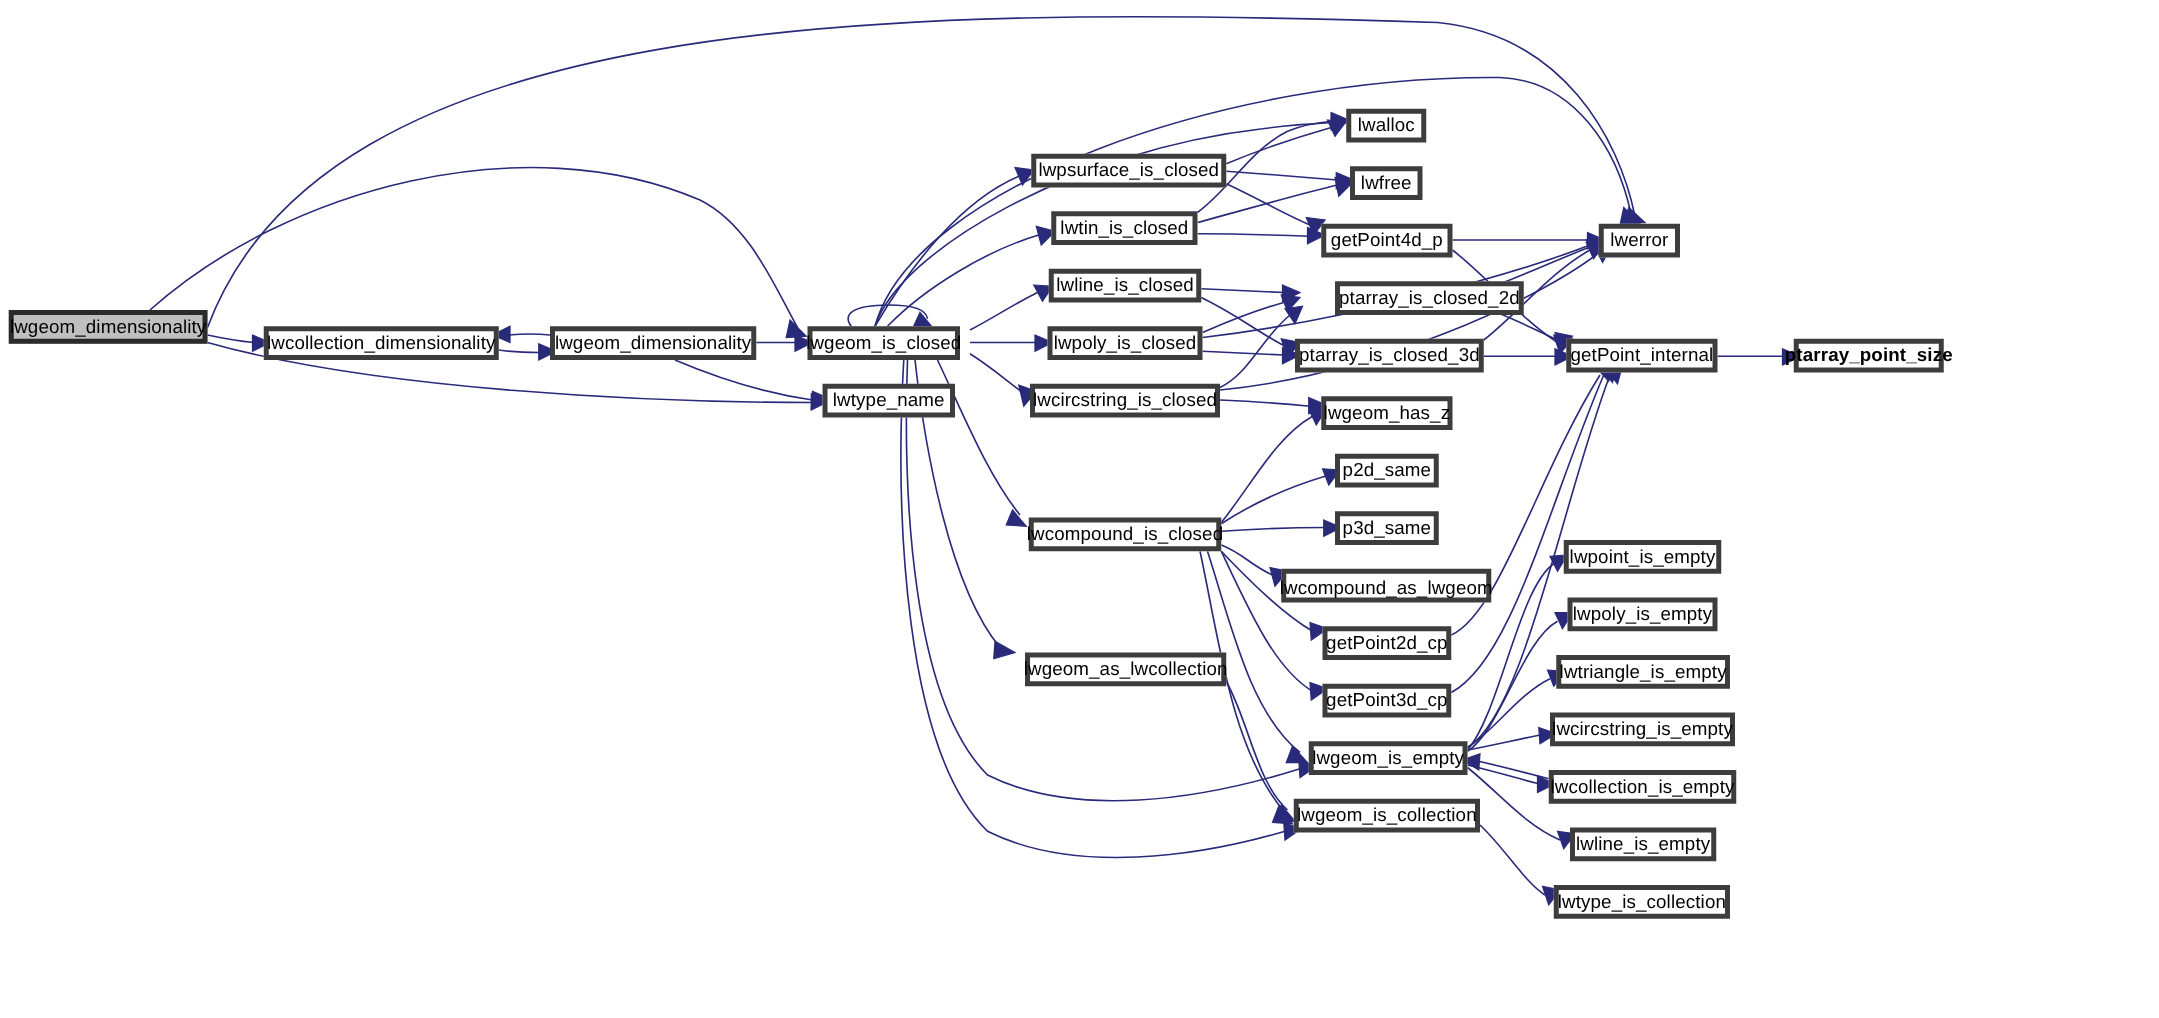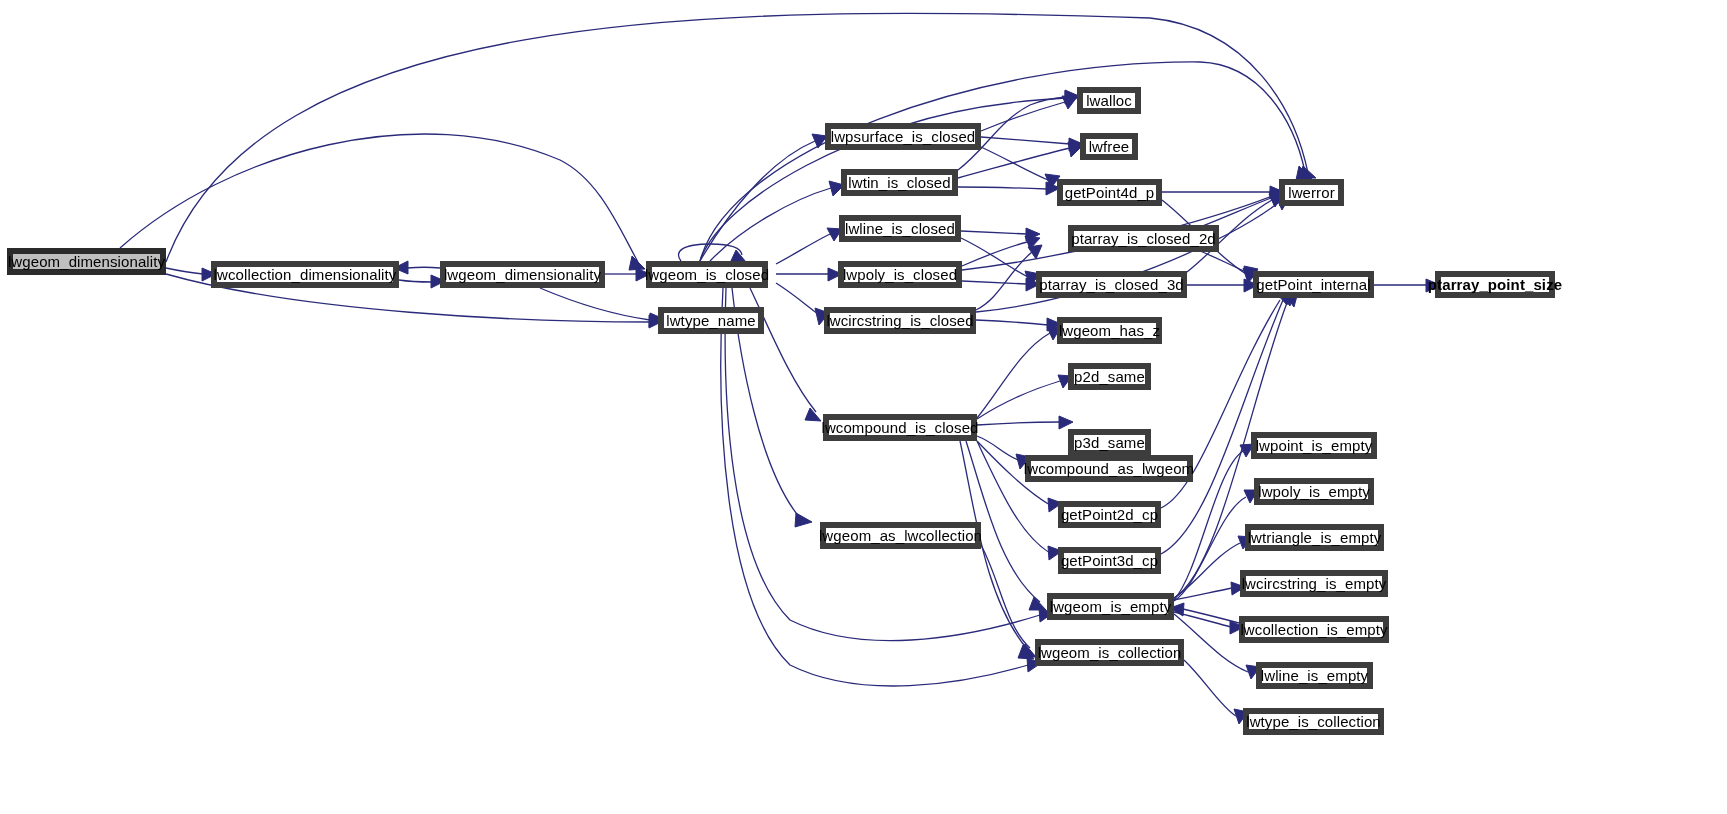--- a/index.html
+++ b/index.html
@@ -18,21 +18,21 @@
   #edges {
     position: absolute;
     left: 0; top: 0;
     width: 1727px;
     height: 814px;
     pointer-events: none;
   }
   .node {
     position: absolute;
     box-sizing: border-box;
-    border: 6px solid #b91c1c;
+    border: 4px solid #b91c1c;
     background: #ffffff;
     color: #000000;
     font-size: 15px;
     line-height: 1;
     display: flex;
     align-items: center;
     justify-content: center;
     white-space: nowrap;
     letter-spacing: 0.1px;
     z-index: 5;
@@ -342,21 +342,21 @@
     </div>
     <div class="node" style="left: 1036px; top: 271px; width: 151px; height: 27px; border-color: rgb(61, 61, 61); background: rgb(255, 255, 255); color: rgb(0, 0, 0);">
       <span>ptarray_is_closed_3d</span>
     </div>
     <div class="node" style="left: 1057px; top: 317px; width: 105px; height: 27px; border-color: rgb(61, 61, 61); background: rgb(255, 255, 255); color: rgb(0, 0, 0);">
       <span>lwgeom_has_z</span>
     </div>
     <div class="node" style="left: 1068px; top: 363px; width: 83px; height: 27px; border-color: rgb(61, 61, 61); background: rgb(255, 255, 255); color: rgb(0, 0, 0);">
       <span>p2d_same</span>
     </div>
-    <div class="node" style="left: 1068px; top: 409px; width: 83px; height: 27px; border-color: rgb(61, 61, 61); background: rgb(255, 255, 255); color: rgb(0, 0, 0); margin-top: 20px;">
+    <div class="node" style="left: 1068px; top: 409px; width: 83px; height: 27px; border-color: rgb(61, 61, 61); background: rgb(255, 255, 255); color: rgb(0, 0, 0);">
       <span>p3d_same</span>
     </div>
     <div class="node" style="left: 1025px; top: 455px; width: 168px; height: 27px; border-color: rgb(61, 61, 61); background: rgb(255, 255, 255); color: rgb(0, 0, 0); align-items: flex-end;">
       <span>lwcompound_as_lwgeom</span>
     </div>
     <div class="node" style="left: 1058px; top: 501px; width: 103px; height: 27px; border-color: rgb(61, 61, 61); background: rgb(255, 255, 255); color: rgb(0, 0, 0);">
       <span>getPoint2d_cp</span>
     </div>
     <div class="node" style="left: 1058px; top: 547px; width: 103px; height: 27px; border-color: rgb(61, 61, 61); background: rgb(255, 255, 255); color: rgb(0, 0, 0);">
       <span>getPoint3d_cp</span>

